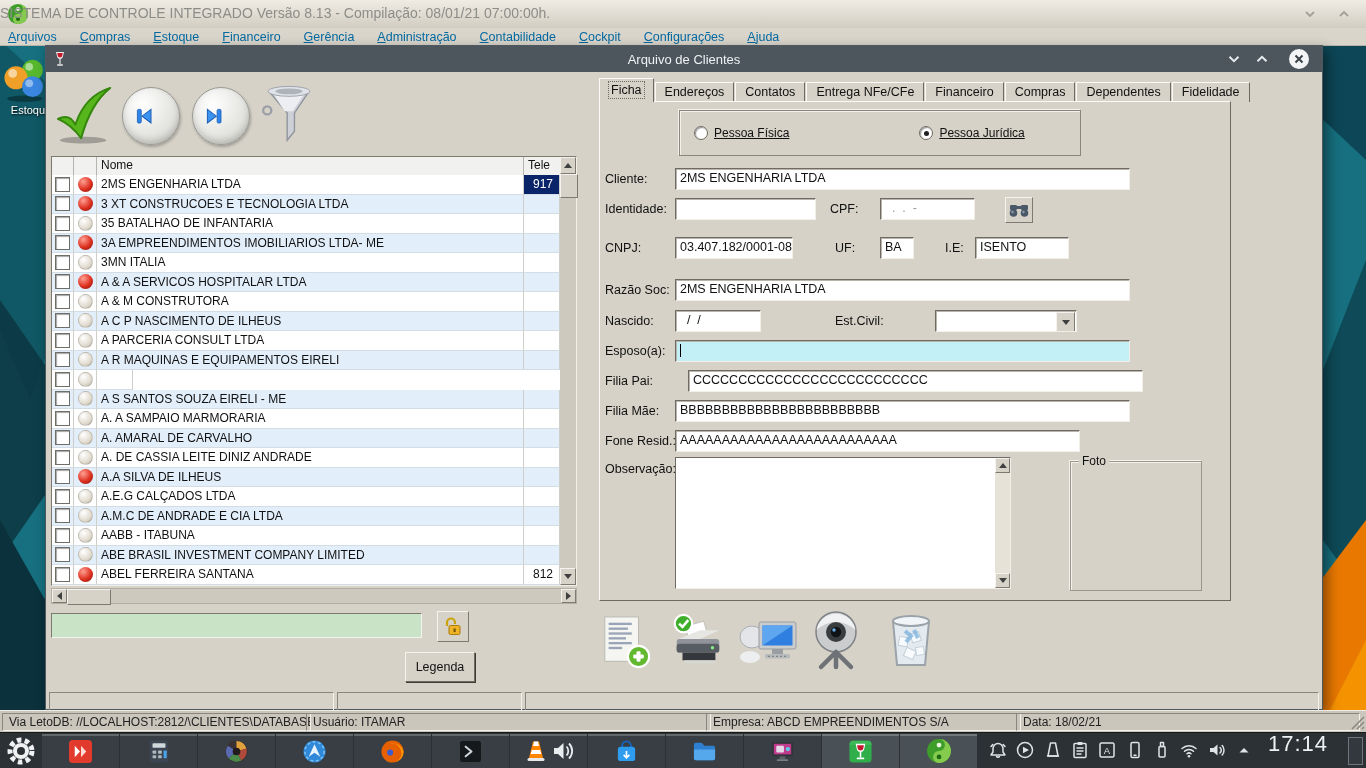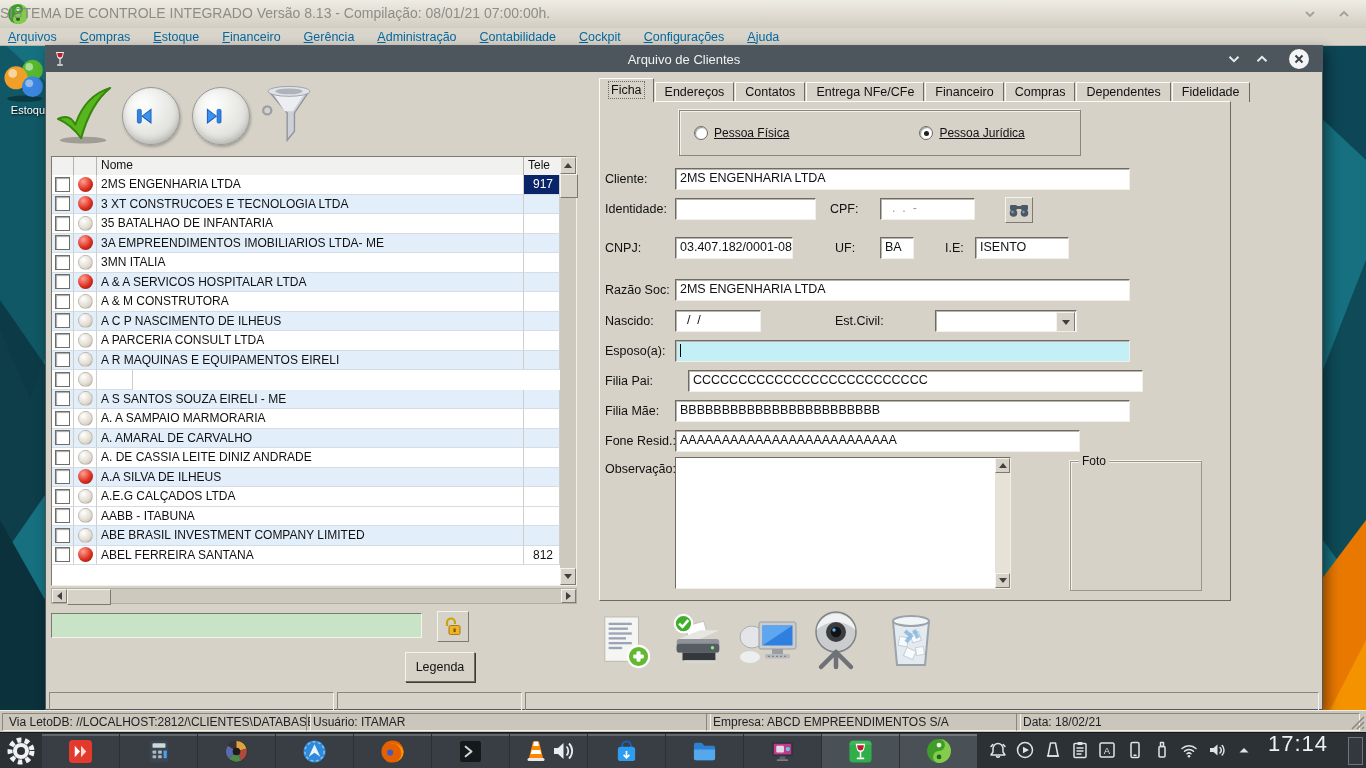--- a/index.html
+++ b/index.html
@@ -427,20 +427,30 @@
           <div class="grow">
             <span class="gc gcb">
               <span class="cbx"></span>
             </span>
             <span class="gc gball">
               <span class="ball grey"></span>
             </span>
             <span class="gc gname">A.E.G CALÇADOS LTDA</span>
             <span class="gc gtel"></span>
           </div>
+          <div class="grow alt">
+            <span class="gc gcb">
+              <span class="cbx"></span>
+            </span>
+            <span class="gc gball">
+              <span class="ball grey"></span>
+            </span>
+            <span class="gc gname">A.M.C DE ANDRADE E CIA LTDA</span>
+            <span class="gc gtel"></span>
+          </div>
           <div class="grow">
             <span class="gc gcb">
               <span class="cbx"></span>
             </span>
             <span class="gc gball">
               <span class="ball grey"></span>
             </span>
             <span class="gc gname">AABB - ITABUNA</span>
             <span class="gc gtel"></span>
           </div>

